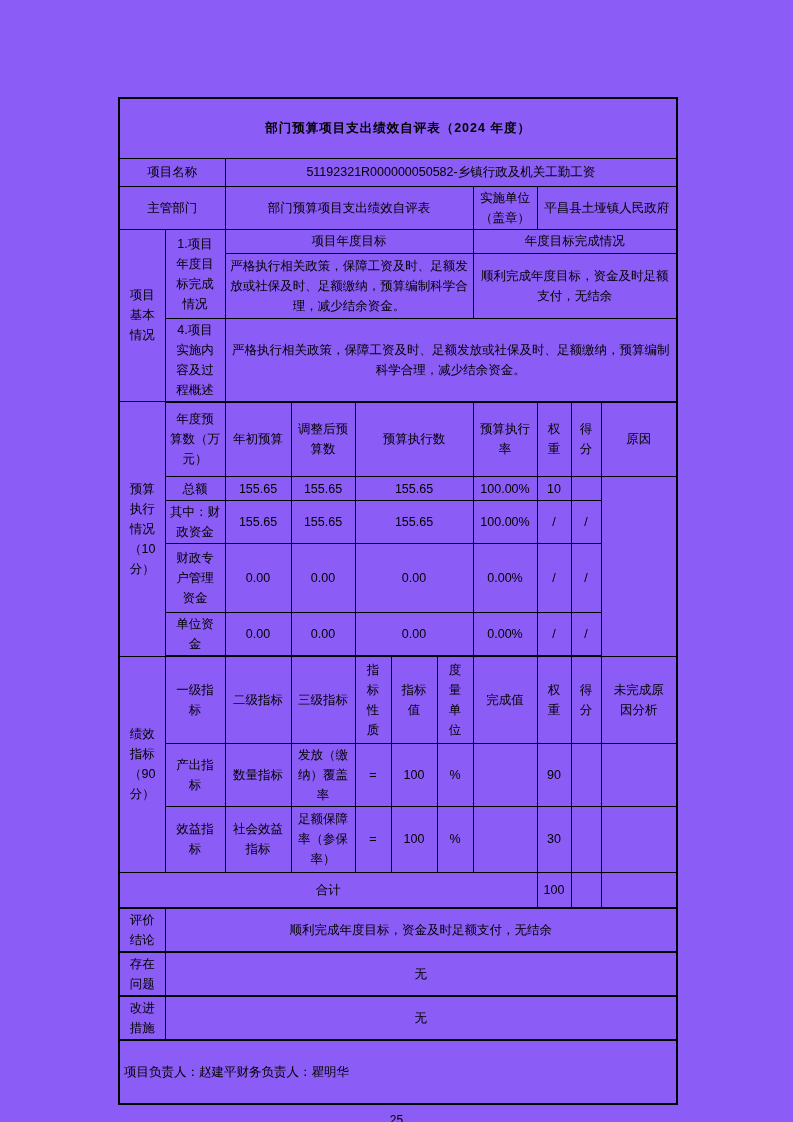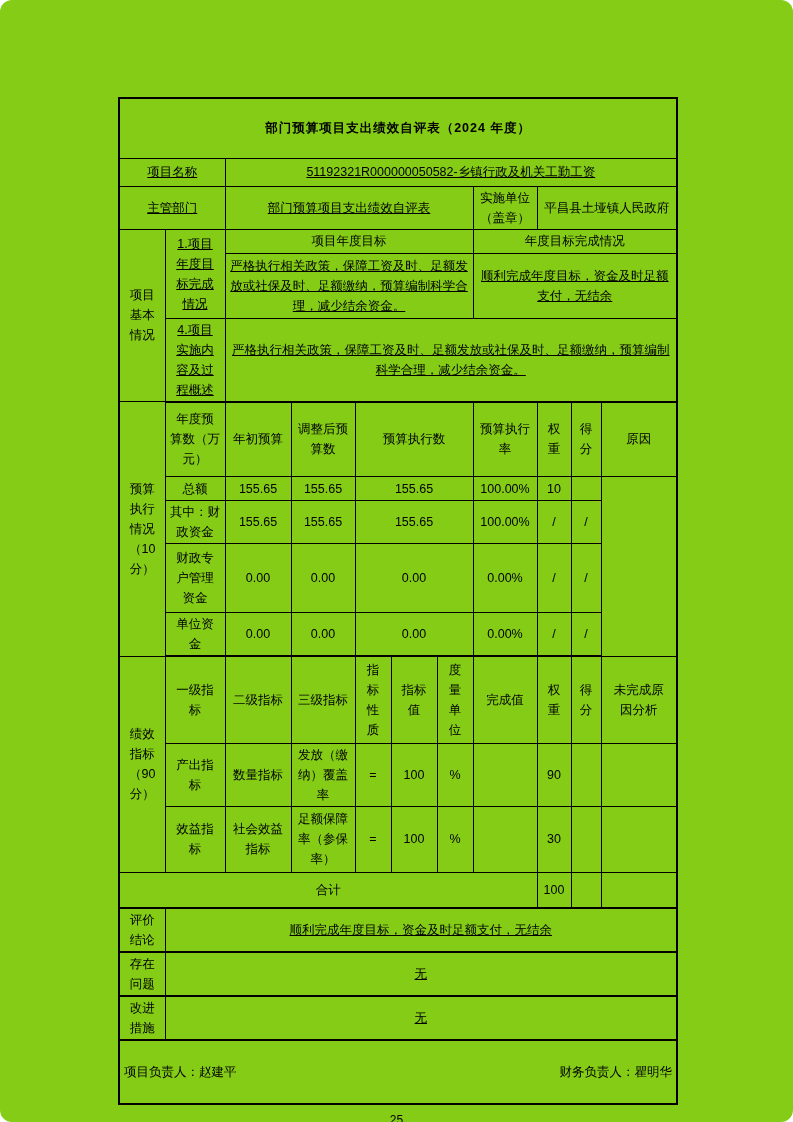--- a/index.html
+++ b/index.html
@@ -10,23 +10,22 @@
   body {
     width: 793px;
     height: 1122px;
     font-family: "Liberation Sans", "DejaVu Sans", sans-serif;
     color: #000;
   }
   .page {
     position: relative;
     width: 793px;
     height: 1122px;
-    background: #84cc16;
+    background: #8b5cf6;
     overflow: hidden;
-    border-radius: 12px;
   }
   table.report {
     border-collapse: collapse;
     table-layout: fixed;
     width: 558px;
     margin: 97px 0 0 118px;
     border: 2px solid #000;
   }
   table.report td {
     border: 1px solid #000;
@@ -42,31 +41,30 @@
   td.title-cell {
     font-size: 21px;
     font-weight: bold;
     line-height: 1.3;
     letter-spacing: 1px;
   }
   td.left {
     text-align: left;
     padding-left: 7px;
     padding-right: 7px;
-    text-decoration: underline;
   }
   tr.tb > td {
     border-bottom-width: 2px;
   }
   td.footer-cell {
     padding: 0 8px;
   }
   .footer-flex {
     display: flex;
-    justify-content: space-between;
+    justify-content: flex-start;
     align-items: center;
     width: 100%;
   }
   .page-number {
     width: 793px;
     text-align: center;
     font-size: 12px;
     margin-top: 8px;
   }
 </style>

